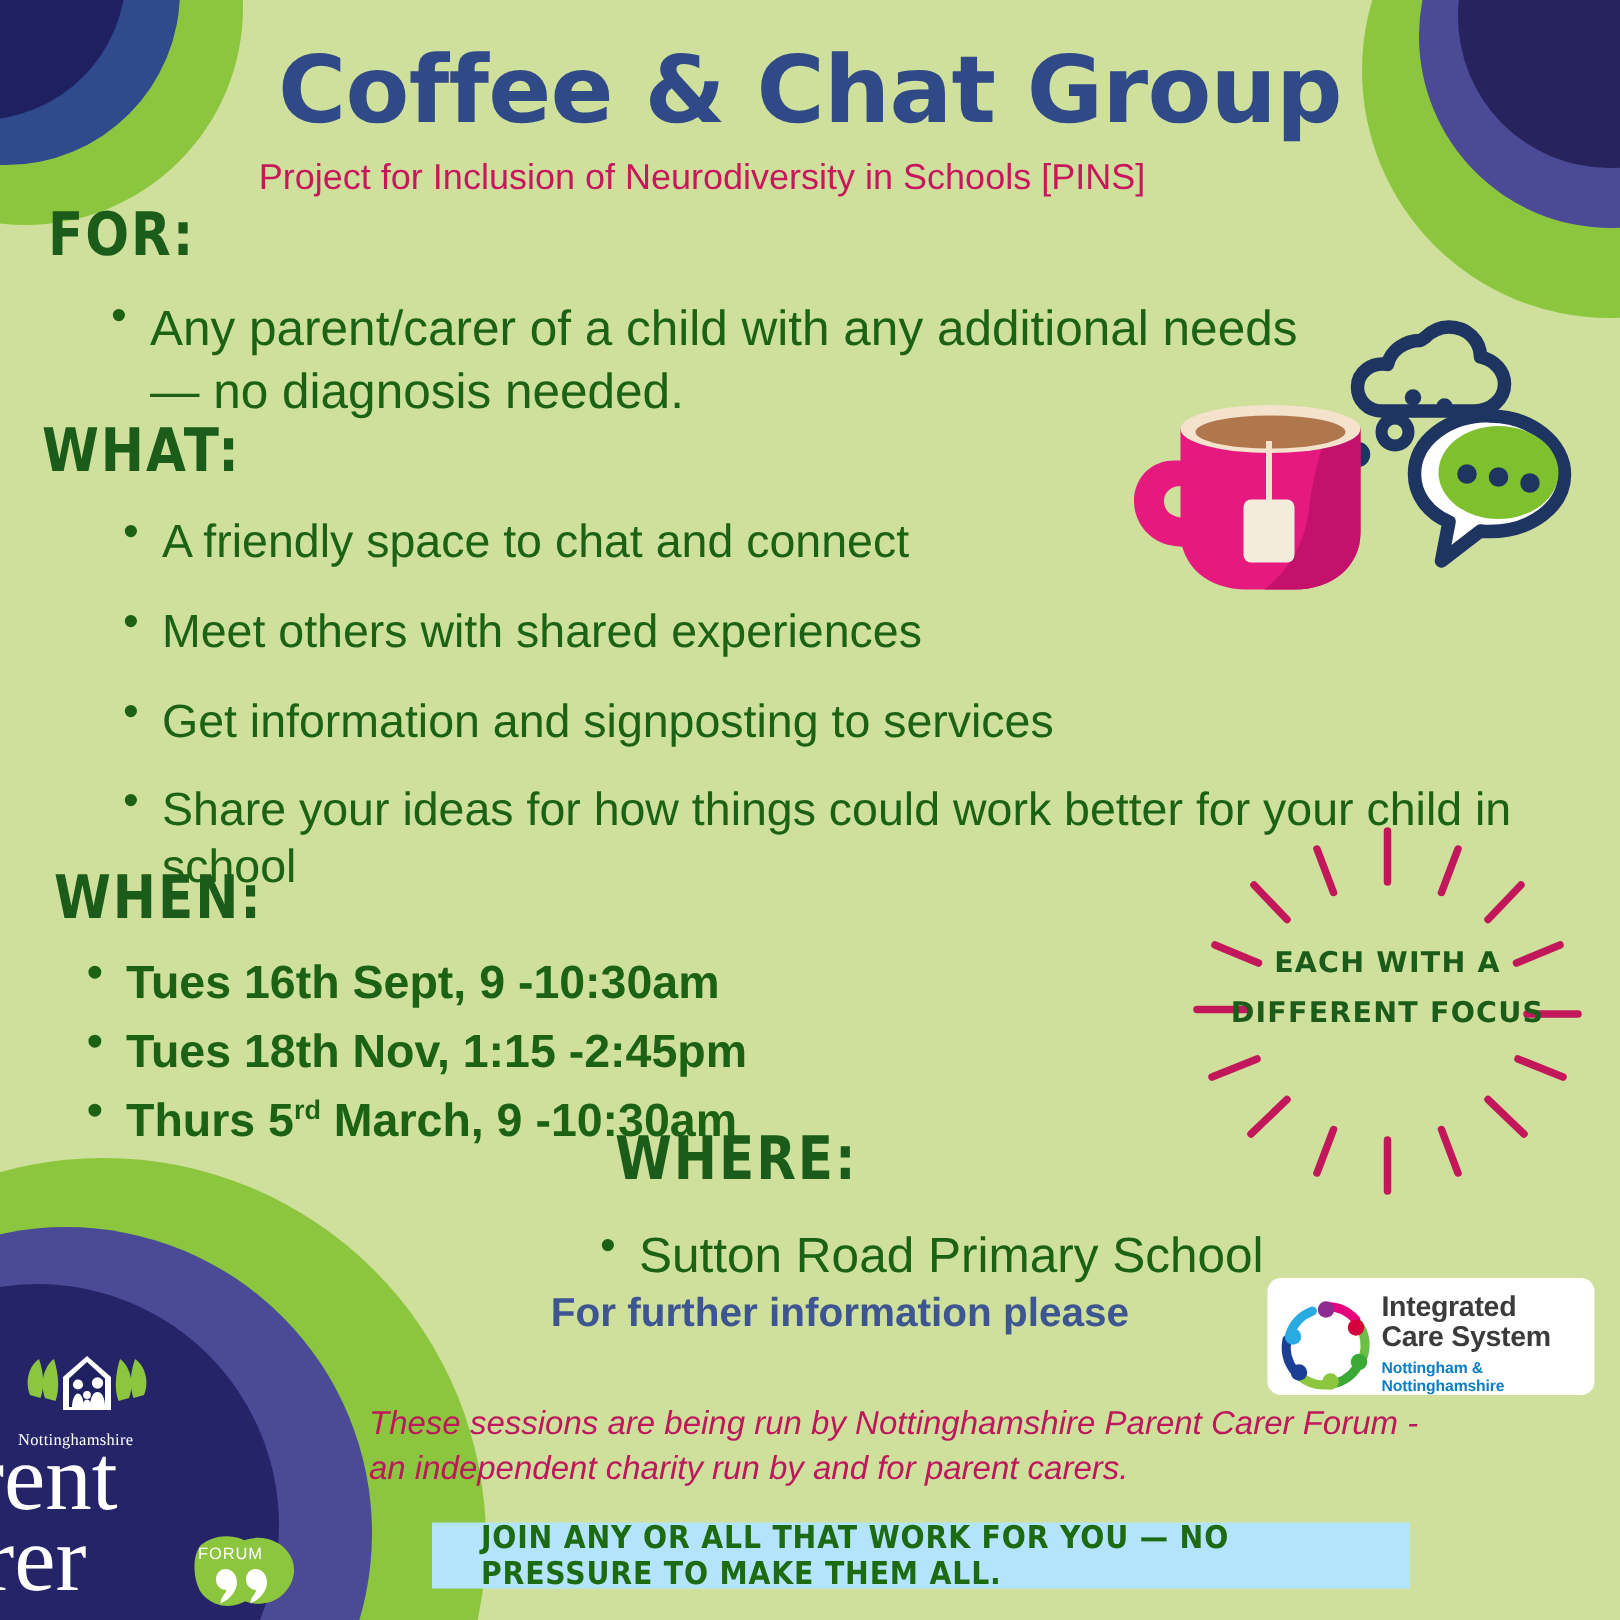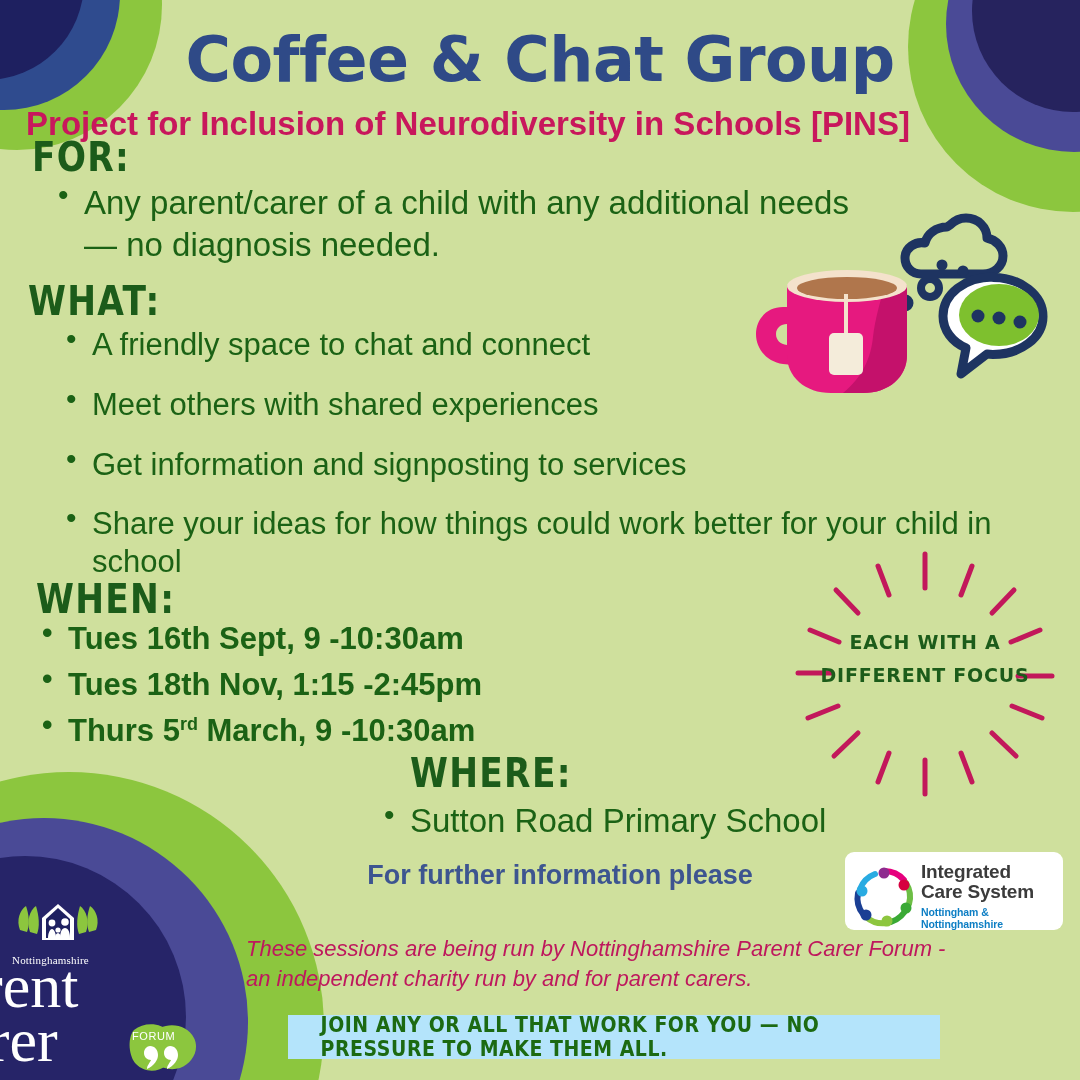--- a/index.html
+++ b/index.html
@@ -54,37 +54,37 @@
 
   
   #title{
     position:absolute;top:23px;left:0;width:1080px;text-align:center;
     font-size:62px;font-weight:bold;color:#2f4a87;
     letter-spacing:-0.5px;
     font-family:"DejaVu Sans", sans-serif;
   }
   #subtitle{
     position:absolute;top:105px;left:0;width:936px;text-align:center;
-    font-size:33px;font-weight:bold;color:#c8175c;
+    font-size:24px;font-weight:normal;color:#c8175c;
   }
 
   
   .head{
     position:absolute;color:#1c5c1a;font-weight:bold;
     font-family:"DejaVu Sans", sans-serif;
     letter-spacing:1.5px;
     transform:scaleX(.86);transform-origin:left center;
   }
   #h-for{left:32px;top:134px;font-size:40px;}
   #h-what{left:28px;top:278px;font-size:40px;}
   #h-when{left:36px;top:576px;font-size:40px;}
   #h-where{left:410px;top:750px;font-size:40px;}
 
   
-  ul.b{list-style:none;margin:0;padding:0;position:absolute;}
+  ul.b{list-style:none;margin:16px;padding:0;position:absolute;}
   ul.b li{
     position:relative;color:#1b6215;
     padding-left:32px;
   }
   ul.b li::before{
     content:"•";position:absolute;left:6px;top:-2px;font-size:30px;line-height:1;
   }
 
   #list-for{left:52px;top:182px;width:810px;font-size:33px;line-height:1.28;}
   #list-what{left:60px;top:326px;width:980px;font-size:31px;}

